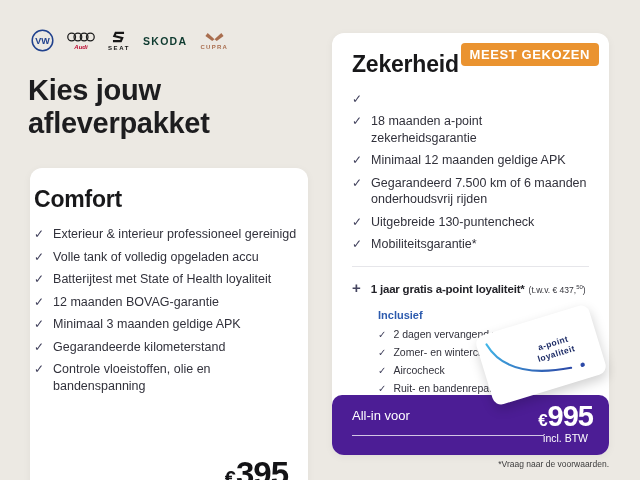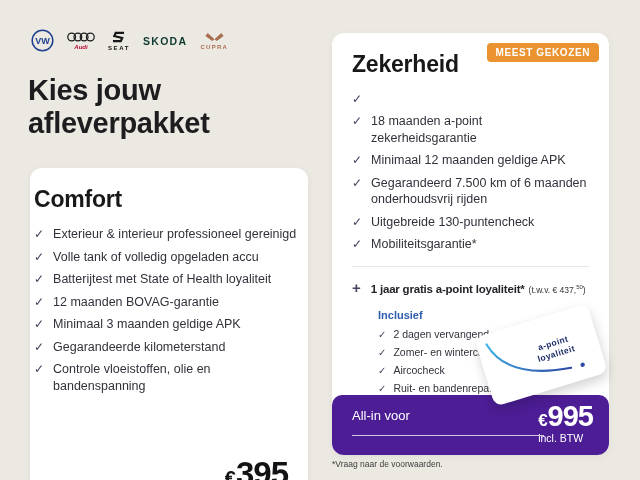--- a/index.html
+++ b/index.html
@@ -30,21 +30,21 @@
   .check-item { display:flex; gap:9px; margin-bottom:6px; font-size:12.5px; line-height:16.5px; color:#31313B; }
   .check { color:#44445F; font-size:12px; flex:0 0 auto; line-height:16px; }
   .check-item.bold .txt { font-weight:700; color:#232329; }
 
   .price { position:absolute; right:20px; bottom:14px; text-align:right; color:#131316; }
   .price .cur { font-size:20px; font-weight:700; }
   .price .num { font-size:33px; font-weight:700; letter-spacing:-1px; }
   .price .vat { font-size:11px; font-weight:400; color:#2B2B30; margin-top:1px; }
 
   .badge { position:absolute; top:10px; right:10px; background:#EA9330; color:#FFFFFF;
-    font-size:10px; font-weight:700; letter-spacing:0.6px; padding:4px 9px; border-radius:4px; }
+    font-size:13px; font-weight:700; letter-spacing:0.6px; padding:4px 9px; border-radius:4px; }
 
   .divider { height:1px; background:#E6E6EA; margin:13px 0 12px 0; }
 
   .loyalty-row { display:flex; gap:10px; align-items:baseline; white-space:nowrap; }
   .plus { color:#44445F; font-size:15px; font-weight:700; }
   .loyalty-title { font-size:11.5px; font-weight:700; color:#232329; letter-spacing:-0.2px; }
   .loyalty-value { font-size:8.5px; color:#35353C; margin-left:4px; }
   .loyalty-value sup { font-size:6px; }
 
   .inclusief { margin:12px 0 7px 26px; color:#2D5BAE; font-size:11px; font-weight:700; }
@@ -57,26 +57,26 @@
     border-radius:9px; transform:rotate(-17deg); box-shadow:0 5px 12px rgba(0,0,0,0.18); z-index:3; overflow:hidden; }
   .swoosh { position:absolute; left:0; top:0; }
   .lc-text { position:absolute; left:40px; top:23px; width:68px; text-align:center; font-size:8.5px;
     font-weight:700; color:#1C2B66; letter-spacing:0.4px; line-height:11px; }
 
   
   .footer-bar { position:absolute; left:0; right:0; bottom:0; height:60px; background:#4c1d95;
     border-radius:10px 10px 12px 12px; z-index:1; }
   .allin { position:absolute; left:20px; top:13px; color:#FFFFFF; font-size:13px; }
   .rule { position:absolute; left:20px; top:40px; width:192px; height:1px; background:rgba(255,255,255,0.75); }
-  .footer-price { position:absolute; right:16px; top:5px; text-align:left; color:#FFFFFF; }
+  .footer-price { position:absolute; right:16px; top:5px; text-align:center; color:#FFFFFF; }
   .footer-price .cur { font-size:17px; font-weight:700; }
   .footer-price .num { font-size:29px; font-weight:700; letter-spacing:-1px; }
   .footer-price .vat { font-size:10.5px; margin-top:-1px; }
 
-  .footnote { position:absolute; left:332px; top:459px; width:277px; text-align:left;
+  .footnote { position:absolute; left:332px; top:459px; width:277px; text-align:right;
     font-size:8.5px; color:#3C3C3C; }
 </style>
 </head>
 <body>
 
 <div class="screen">
 
   <div class="brands">
     <svg class="vw-svg" width="23" height="23" viewBox="0 0 23 23">
       <circle cx="11.5" cy="11.5" r="10.3" fill="none" stroke="#20418D" stroke-width="1.5"></circle>

